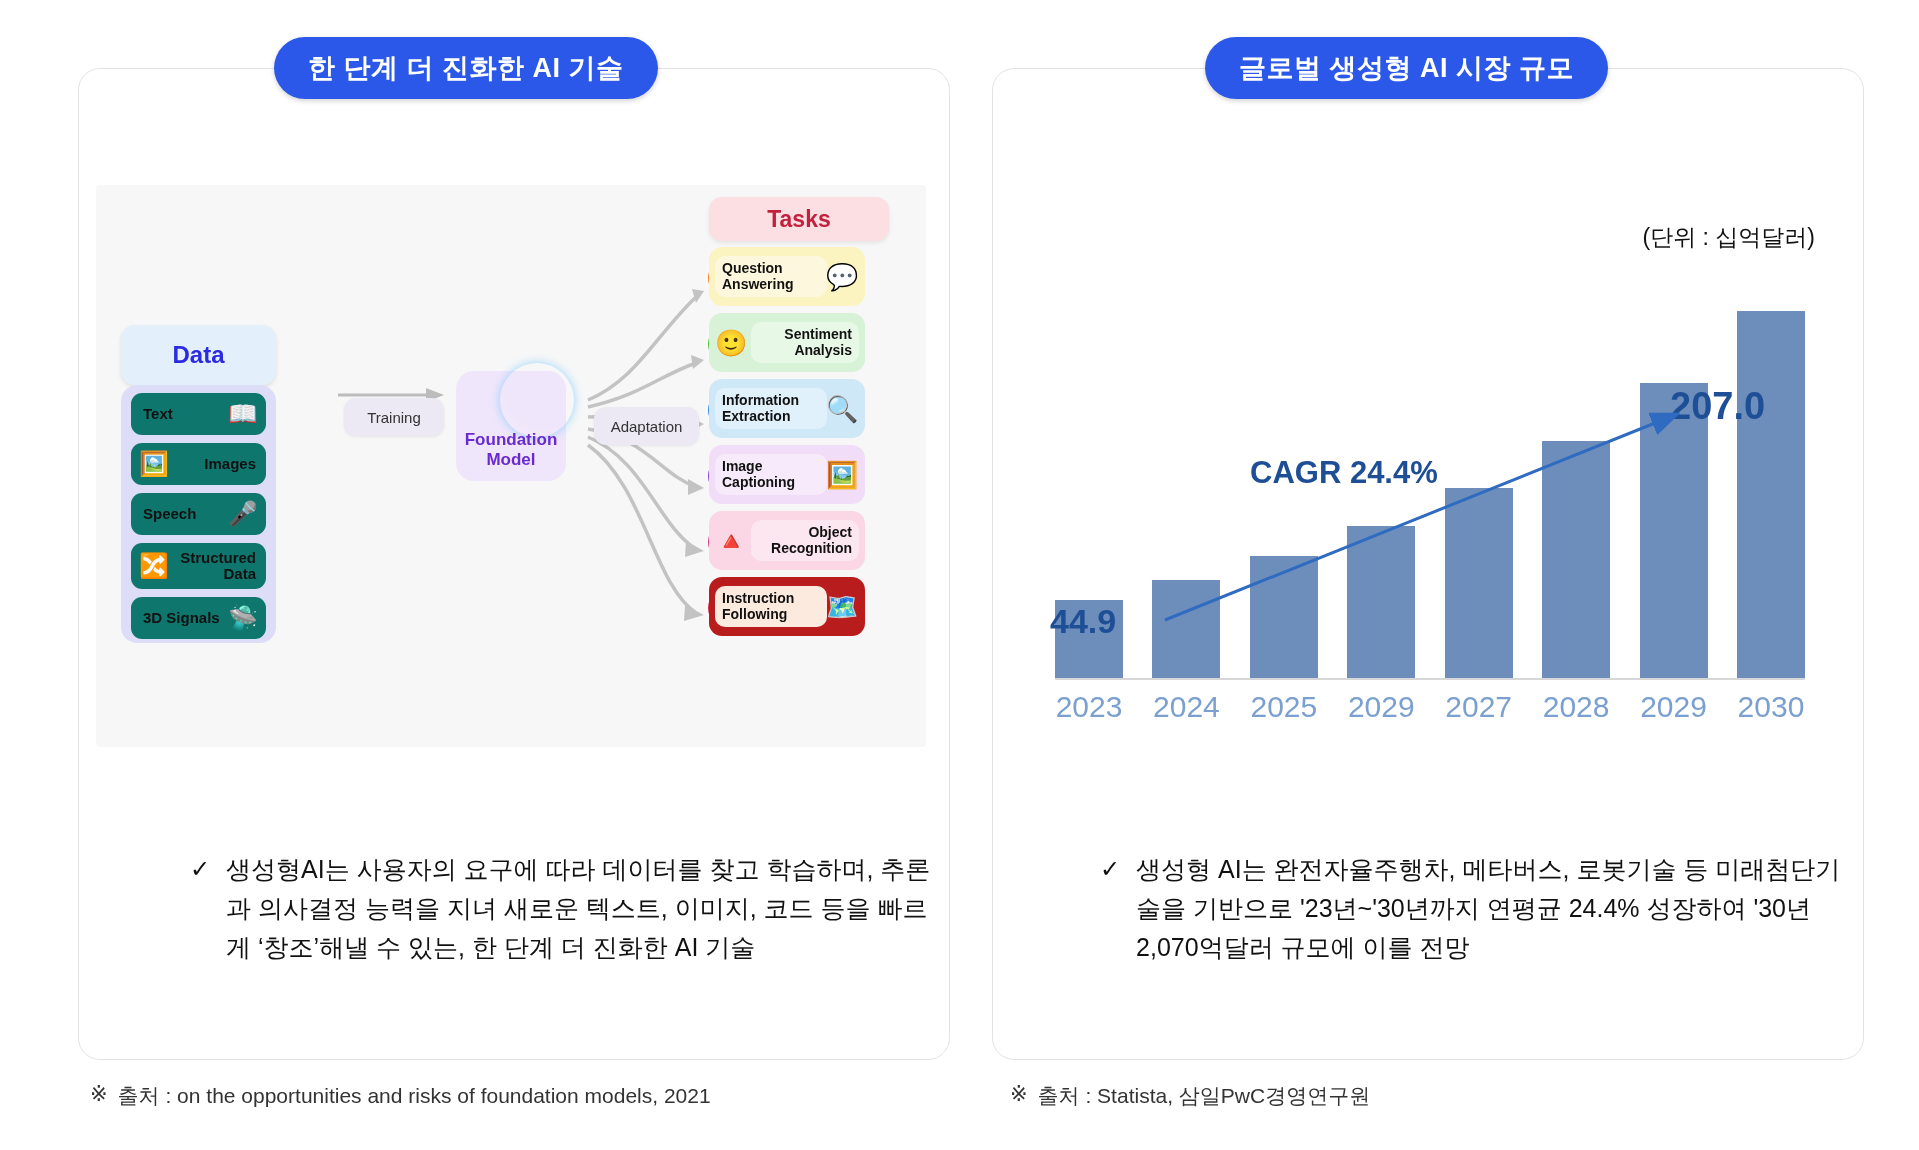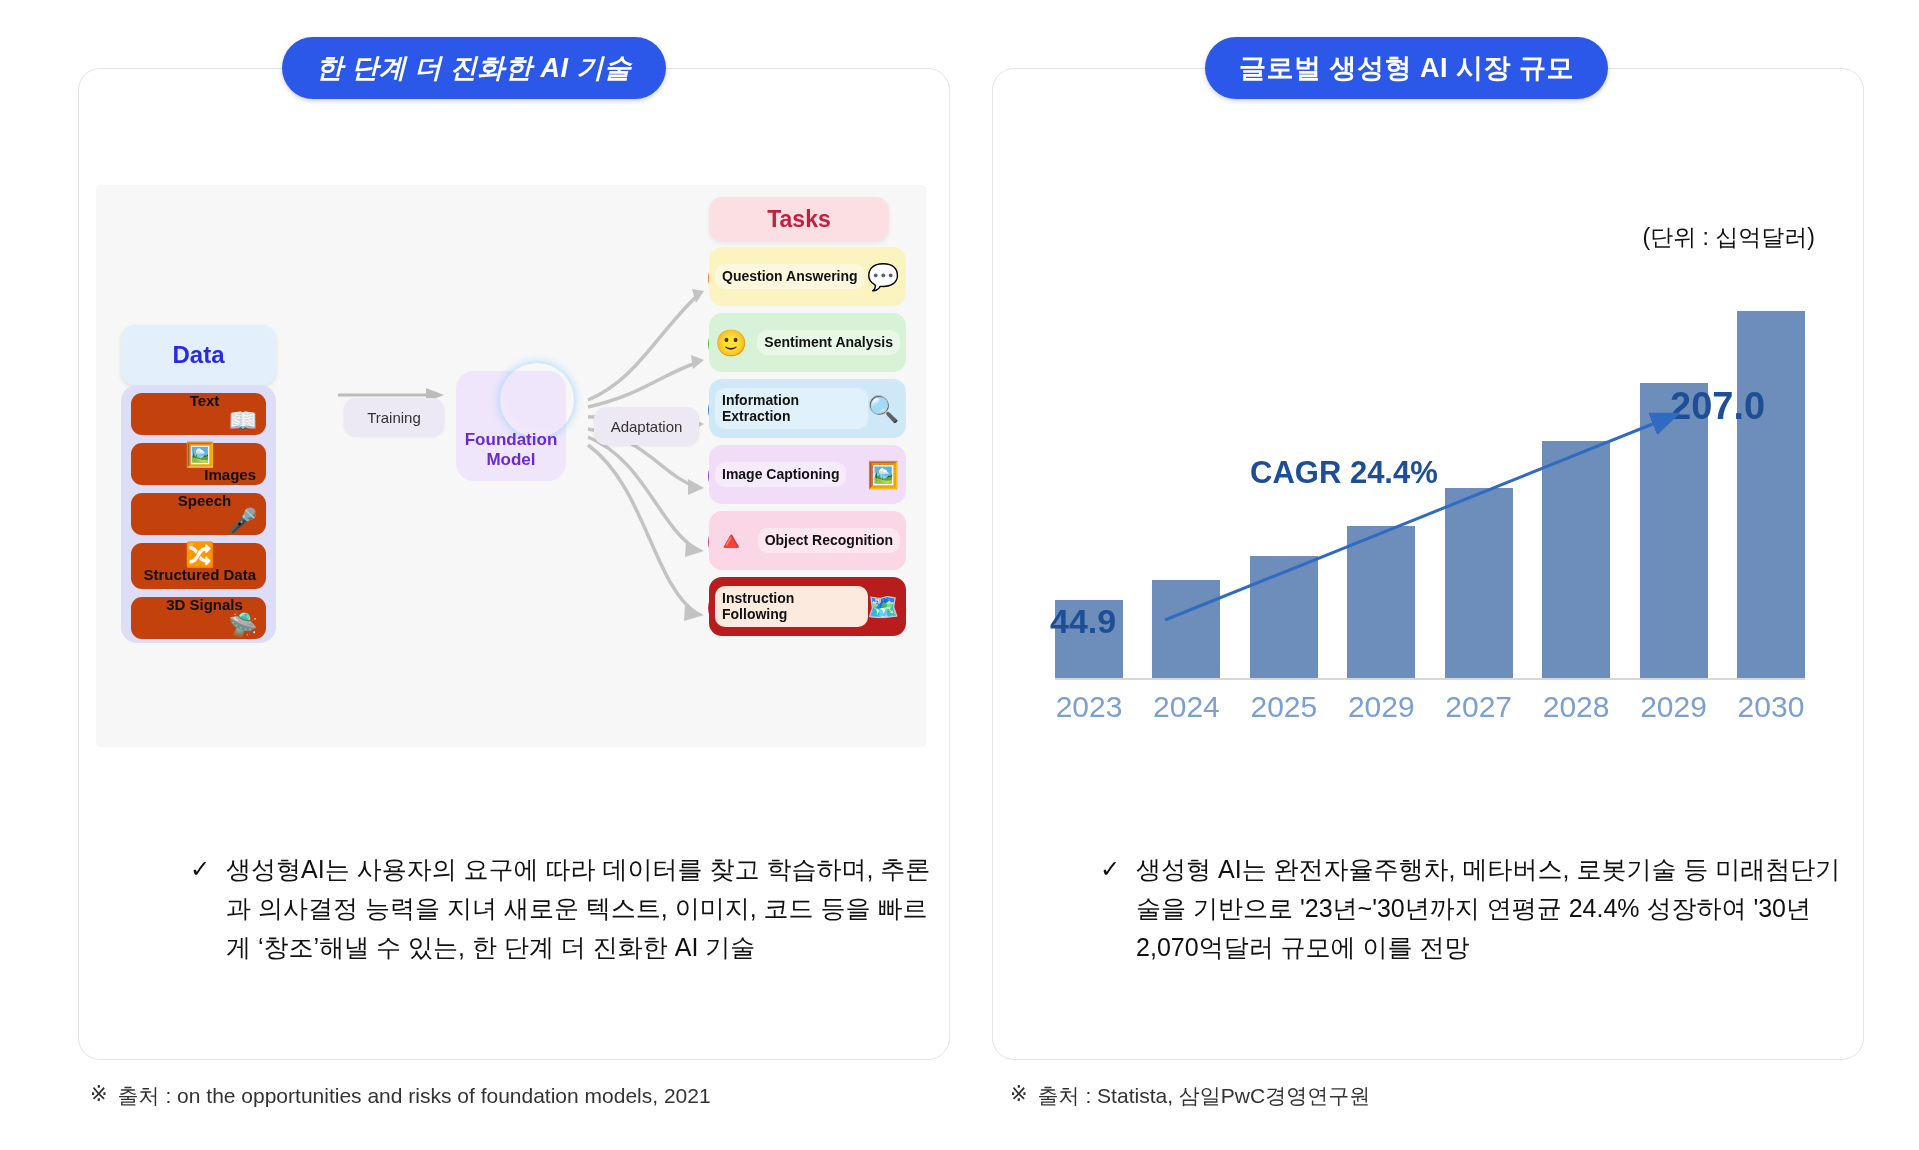--- a/index.html
+++ b/index.html
@@ -16,21 +16,21 @@
   #panel-left{left:78px;top:68px;width:870px;height:990px;}
   #panel-right{left:992px;top:68px;width:870px;height:990px;}
 
   .badge{
     position:absolute;height:62px;border-radius:31px;background:#2b58e8;
     color:#fff;display:flex;align-items:center;justify-content:center;
     font-size:27px;font-weight:bold;letter-spacing:.5px;
     box-shadow:0 2px 5px rgba(0,0,0,.18);
     padding:0 34px;white-space:nowrap;
   }
-  #badge-left{left:282px;top:37px;font-style:italic;}
+  #badge-left{left:274px;top:37px;}
   #badge-right{left:1205px;top:37px;}
 
   
   .diagram{
     position:absolute;left:96px;top:185px;width:830px;height:562px;
     background:#f7f7f7;border-radius:4px;overflow:hidden;
   }
   .dg{position:absolute;}
 
   .data-pill{
@@ -38,22 +38,22 @@
     background:#e3f0fb;display:flex;align-items:center;justify-content:center;
     color:#2a2ae0;font-weight:bold;font-size:24px;
     box-shadow:0 2px 4px rgba(0,0,0,.10);
   }
   .data-box{
     left:25px;top:200px;width:155px;height:258px;border-radius:16px;
     background:#ddddf8;padding:8px 0;box-sizing:border-box;
   }
   .data-row{
     position:relative;margin:0 10px 8px 10px;height:42px;border-radius:11px;
-    background:#c2410c;display:flex;align-items:center;
-    font-size:15px;font-weight:bold;color:#111;flex-direction:column;
+    background:#0f766e;display:flex;align-items:center;
+    font-size:15px;font-weight:bold;color:#111;
   }
   .data-row.two{height:46px;}
   .data-row .lbl{padding-left:12px;line-height:1.05;}
   .data-row .lbl.r{padding-left:0;margin-left:auto;padding-right:10px;text-align:right;}
   .emo{font-size:24px;line-height:1;}
   .emo.right{margin-left:auto;padding-right:8px;}
   .emo.left{padding-left:8px;padding-right:4px;}
 
   .chip{
     position:absolute;border-radius:12px;background:#ece9f4;
@@ -81,21 +81,21 @@
       radial-gradient(circle at 62% 32%, rgba(255,255,255,.0) 58%, rgba(255,255,255,.25) 100%);}
   #fm-ball{left:404px;top:178px;width:74px;height:74px;}
 
   .task-title{
     left:613px;top:12px;width:180px;height:44px;border-radius:13px;
     background:#fbdfe3;display:flex;align-items:center;justify-content:center;
     color:#c2203c;font-weight:bold;font-size:23px;
     box-shadow:0 2px 4px rgba(0,0,0,.08);
   }
   .task{
-    position:absolute;left:613px;width:197px;height:59px;border-radius:13px;
+    position:absolute;left:613px;width:156px;height:59px;border-radius:13px;
     display:flex;align-items:center;box-sizing:border-box;padding:0 6px;
   }
   .task .inner{
     border-radius:10px;padding:5px 7px;font-size:14px;font-weight:bold;color:#111;
     line-height:1.1;
   }
   .task .ico{font-size:26px;line-height:1;}
   .task .ico.r{margin-left:auto;}
   .task .ico.l{margin-right:4px;}
 

